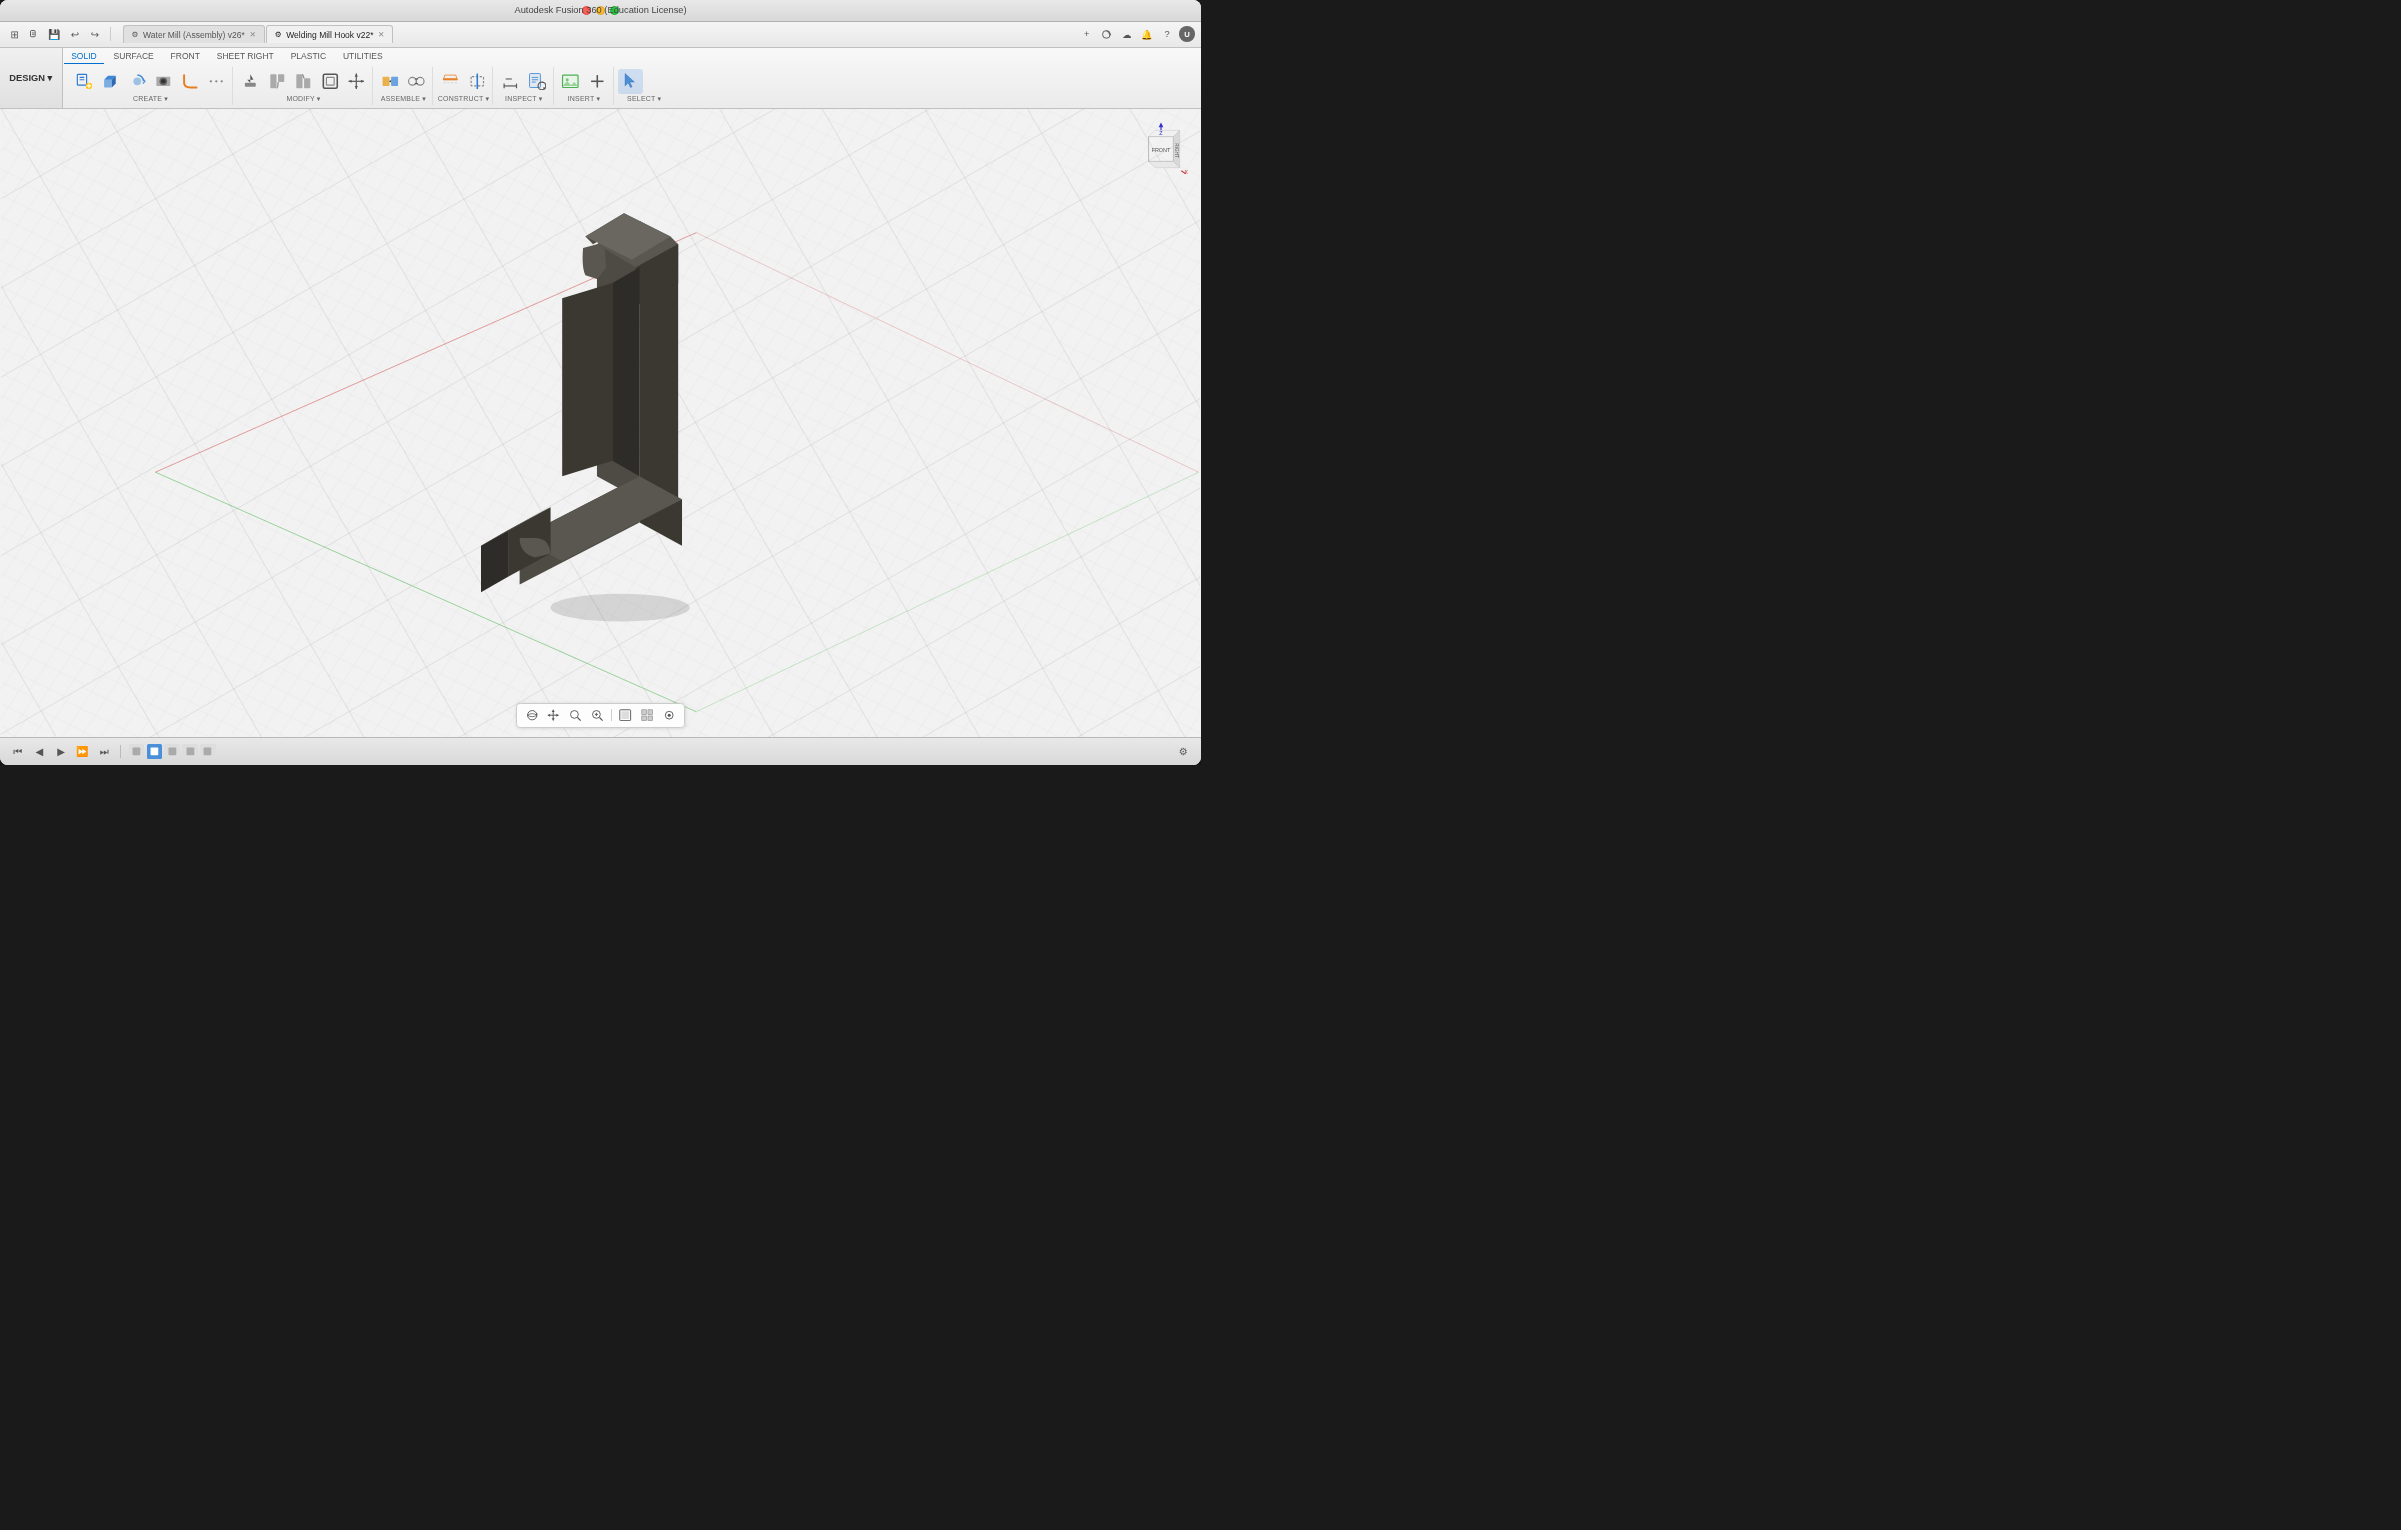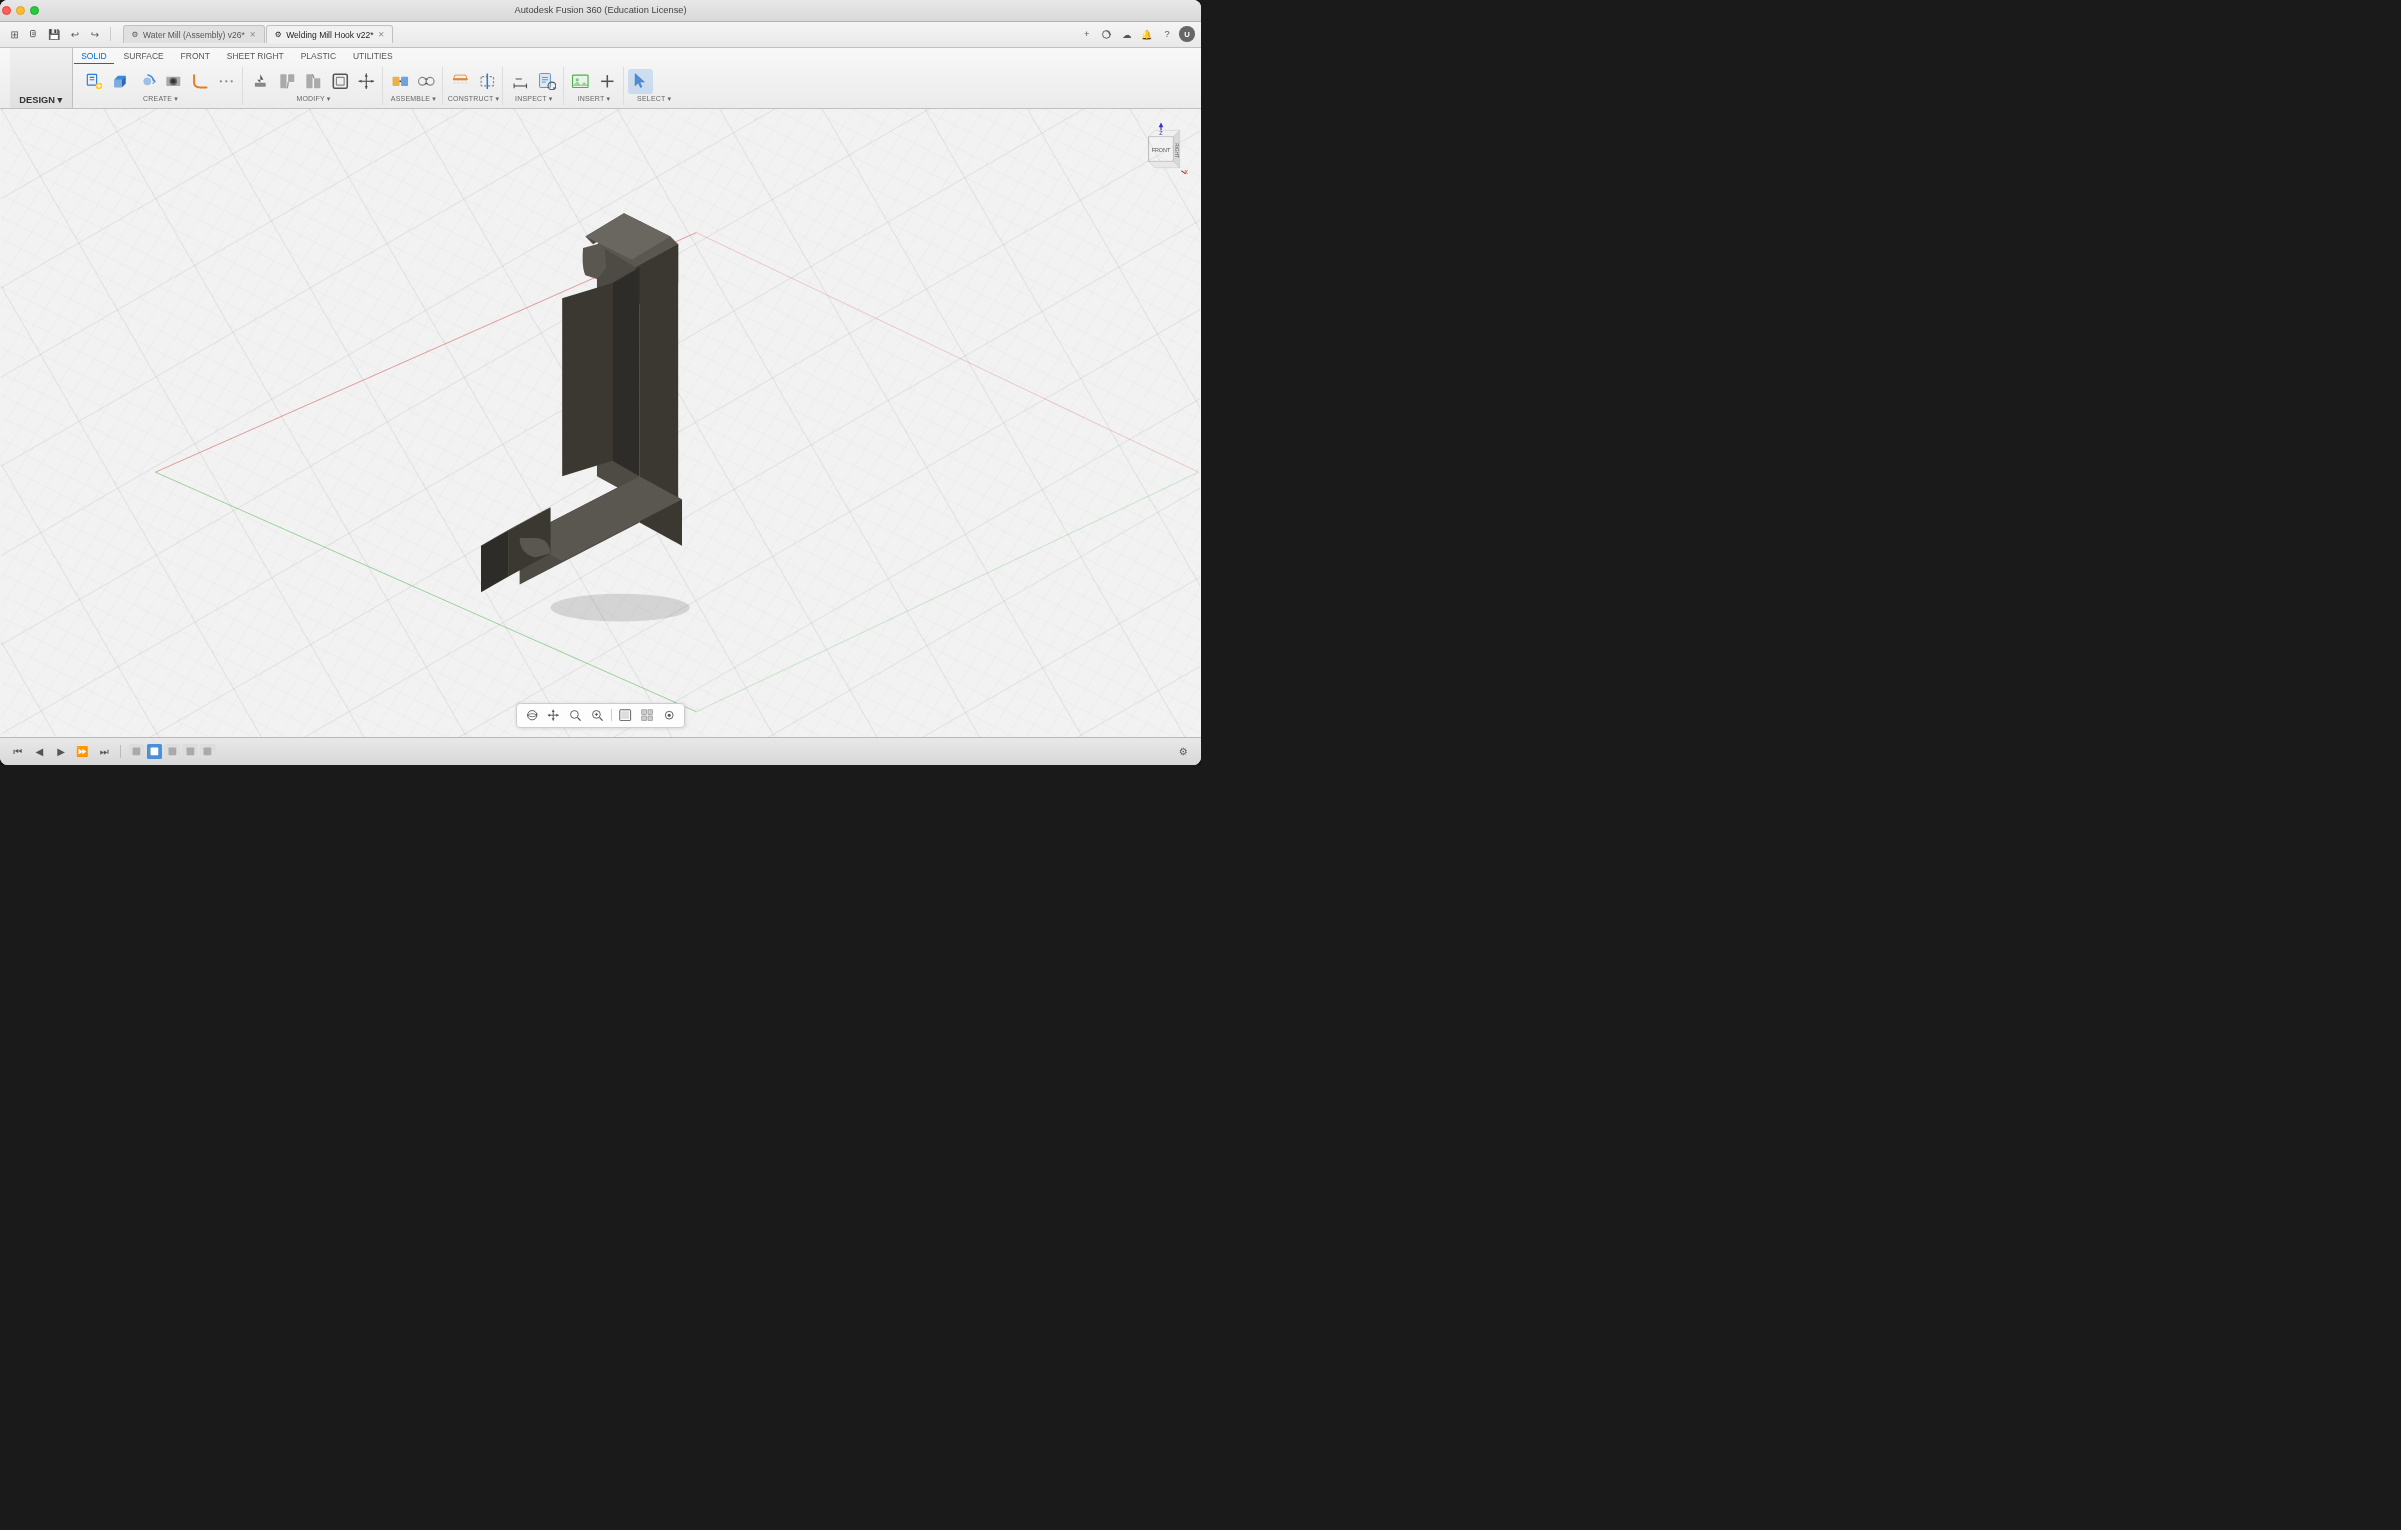--- a/index.html
+++ b/index.html
@@ -25,20 +25,21 @@
 
     
     .title-bar {
       height: 21.7px;
       background: linear-gradient(to bottom, #e8e8e8, #d8d8d8);
       display: flex;
       align-items: center;
       padding: 0 2px;
       border-bottom: 0.8px solid #b0b0b0;
       position: relative;
+      justify-content: center;
     }
     .traffic-lights {
       display: flex;
       gap: 4.6px;
       align-items: center;
     }
     .traffic-light {
       width: 9.3px;
       height: 9.3px;
       border-radius: 50%;
@@ -137,29 +138,28 @@
       display: flex;
       align-items: stretch;
       padding: 0;
     }
 
     .design-btn {
       padding: 3.1px 9.3px;
       background: linear-gradient(to bottom, #f0f0f0, #e0e0e0);
       border-right: 0.8px solid #c0c0c0;
       display: flex;
-      align-items: flex-end;
+      align-items: center;
       gap: 3.1px;
       cursor: pointer;
       font-size: 9.3px;
       font-weight: 600;
       color: #333;
       min-width: 62px;
       justify-content: center;
-      margin-left: 10px;
     }
 
     .toolbar-tabs {
       display: flex;
       align-items: flex-end;
       padding: 0 1px;
       gap: 1.5px;
     }
     .toolbar-tab {
       padding: 3.1px 7.7px 2.3px;

